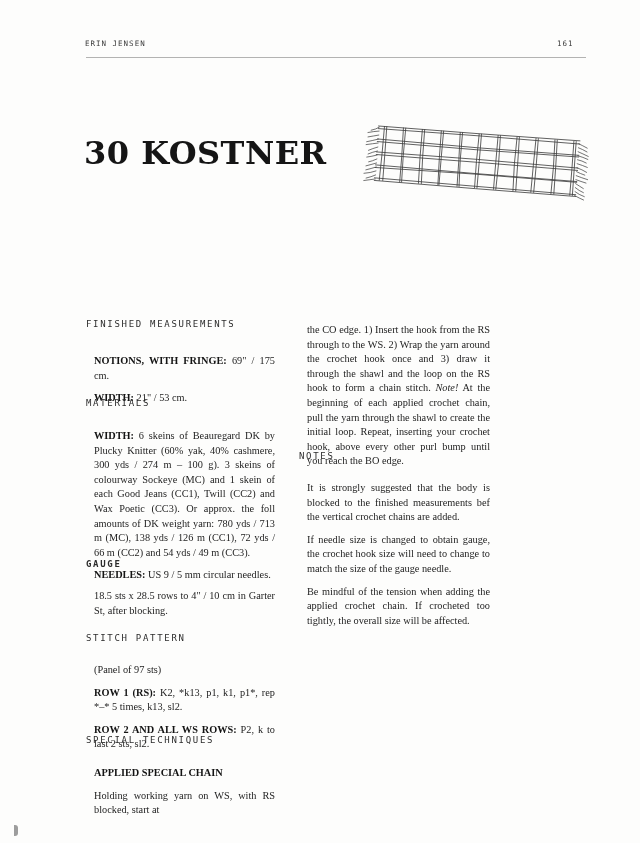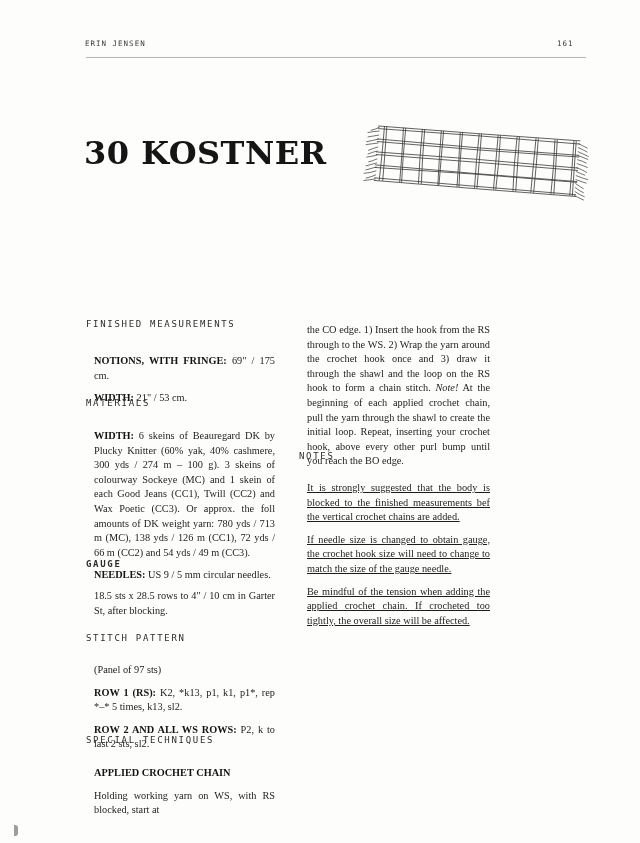--- a/index.html
+++ b/index.html
@@ -128,29 +128,29 @@
 
   <div class="abs sec-head" style="left:72px;top:633px;">STITCH PATTERN</div>
   <div class="abs body-col" style="left:72px;top:655px;">
     <p>(Panel of 97 sts)</p>
     <p><strong>ROW 1 (RS):</strong><span> K2, *k13, p1, k1, p1*, rep *–* 5 times, k13, sl2.</span></p>
     <p><strong>ROW 2 AND ALL WS ROWS:</strong><span> P2, k to last 2 sts, sl2.</span></p>
   </div>
 
   <div class="abs sec-head" style="left:72px;top:735px;">SPECIAL TECHNIQUES</div>
   <div class="abs body-col" style="left:72px;top:758px;">
-    <p><strong>APPLIED CROCHET CHAIN</strong></p>
+    <p><strong>APPLIED SPECIAL CHAIN</strong></p>
     <p>Holding working yarn on WS, with RS blocked, start at</p>
   </div>
 
   <div class="abs body-col" style="left:285px;top:315px;width:199px;">
     <p><span>the CO edge. 1) Insert the hook from the RS through to the WS. 2) Wrap the yarn around the crochet hook once and 3) draw it through the shawl and the loop on the RS hook to form a chain stitch. </span><em>Note!</em><span> At the beginning of each applied crochet chain, pull the yarn through the shawl to create the initial loop. Repeat, inserting your crochet hook, above every other purl bump until you reach the BO edge.</span></p>
   </div>
 
   <div class="abs sec-head" style="left:285px;top:451px;">NOTES</div>
-  <div class="abs body-col" style="left:285px;top:473px;width:199px;text-decoration:underline;">
+  <div class="abs body-col" style="left:285px;top:473px;width:199px;">
     <p>It is strongly suggested that the body is blocked to the finished measurements bef the vertical crochet chains are added.</p>
     <p class="gap">If needle size is changed to obtain gauge, the crochet hook size will need to change to match the size of the gauge needle.</p>
     <p class="gap">Be mindful of the tension when adding the applied crochet chain. If crocheted too tightly, the overall size will be affected.</p>
   </div>
 
   <div class="abs scan-nub" style="left:0;top:825px;width:4px;height:11px;"></div>
 </div>
 
 </body></html>

